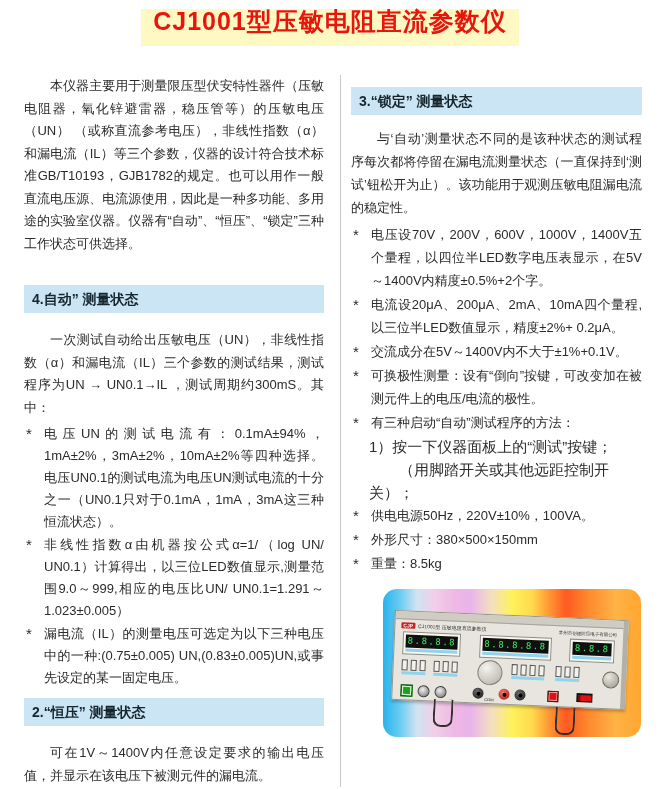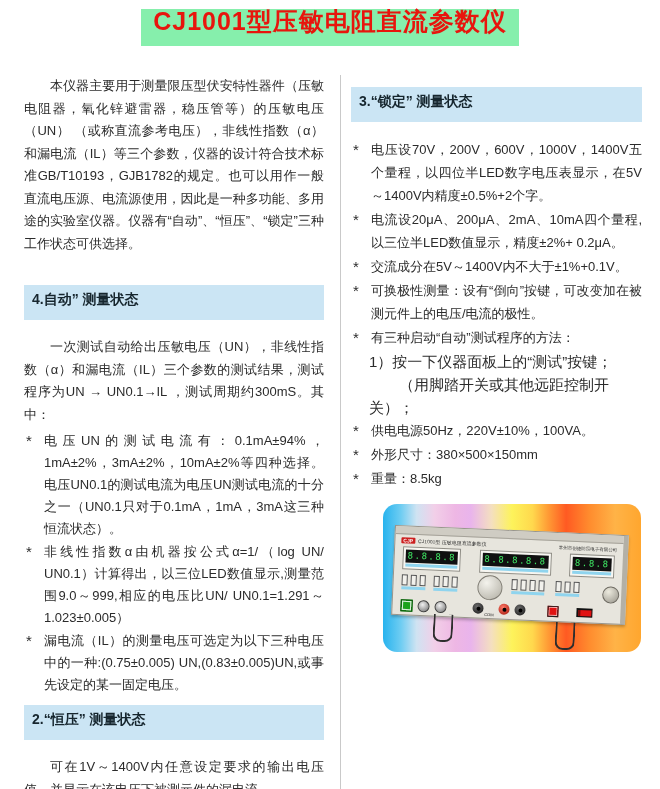--- a/index.html
+++ b/index.html
@@ -3,31 +3,31 @@
 <meta charset="utf-8">
 <style>
   html,body{margin:0;padding:0;}
   body{
     width:660px;height:789px;background:#ffffff;
     font-family:"Liberation Sans","DejaVu Sans",sans-serif;
     color:#2b2b2b;overflow:hidden;position:relative;
   }
   
   .title-wrap{text-align:center;padding-top:9px;height:46px;}
-  .title-band{display:inline-block;background:#86efac;padding:1px 12px 3px 12px;}
+  .title-band{display:inline-block;background:#fef9c3;padding:1px 12px 3px 12px;}
   .title-text{display:inline-block;transform:translateY(-5px);
     color:#e8150d;font-size:25px;font-weight:700;letter-spacing:1px;}
   
   .columns{display:flex;margin-top:20px;align-items:stretch;}
   .col-left{width:300px;margin-left:24px;padding-right:16px;}
   .col-right{width:291px;border-left:1px solid #c9c9c9;padding-left:10px;}
   .para{font-size:13px;line-height:22.5px;text-align:justify;text-indent:2em;margin:0;}
   .col-right .para{line-height:23px;}
   .sec-head{background:#cbe5f4;color:#16262e;font-weight:700;font-size:14px;
-    height:35px;line-height:28px;padding-left:8px;}
+    height:28px;line-height:28px;padding-left:8px;}
   .gap30{height:30px;} .gap16{height:16px;} .gap12{height:12px;} .gap8{height:8px;}
   .bullets{margin-top:4px;}
   .bullet{display:flex;font-size:13px;line-height:22px;margin-bottom:1px;}
   .col-right .bullet{line-height:23px;}
   .bullet .star{width:18px;flex:0 0 18px;text-align:left;padding-left:2px;
     font-size:15px;color:#2b2b2b;}
   .bullet .btext{flex:1;text-align:justify;}
   .methods{margin-left:18px;font-size:15px;line-height:23px;}
   .methods .m-sub{text-indent:2em;}
   
@@ -118,20 +118,21 @@
     <div class="gap8"></div>
     <div class="sec-head">2.“恒压” 测量状态</div>
     <div class="gap16"></div>
     <p class="para">可在1V～1400V内任意设定要求的输出电压值，并显示在该电压下被测元件的漏电流。</p>
   </div>
 
   <div class="col-right">
     <div class="gap12"></div>
     <div class="sec-head">3.“锁定” 测量状态</div>
     <div class="gap12"></div>
+    <p class="para">与‘自动’测量状态不同的是该种状态的测试程序每次都将停留在漏电流测量状态（一直保持到‘测试’钮松开为止）。该功能用于观测压敏电阻漏电流的稳定性。</p>
 
     <div class="bullets">
       <div class="bullet">
         <span class="star">*</span>
         <div class="btext">电压设70V，200V，600V，1000V，1400V五个量程，以四位半LED数字电压表显示，在5V～1400V内精度±0.5%+2个字。</div>
       </div>
       <div class="bullet">
         <span class="star">*</span>
         <div class="btext">电流设20μA、200μA、2mA、10mA四个量程,以三位半LED数值显示，精度±2%+ 0.2μA。</div>
       </div>

